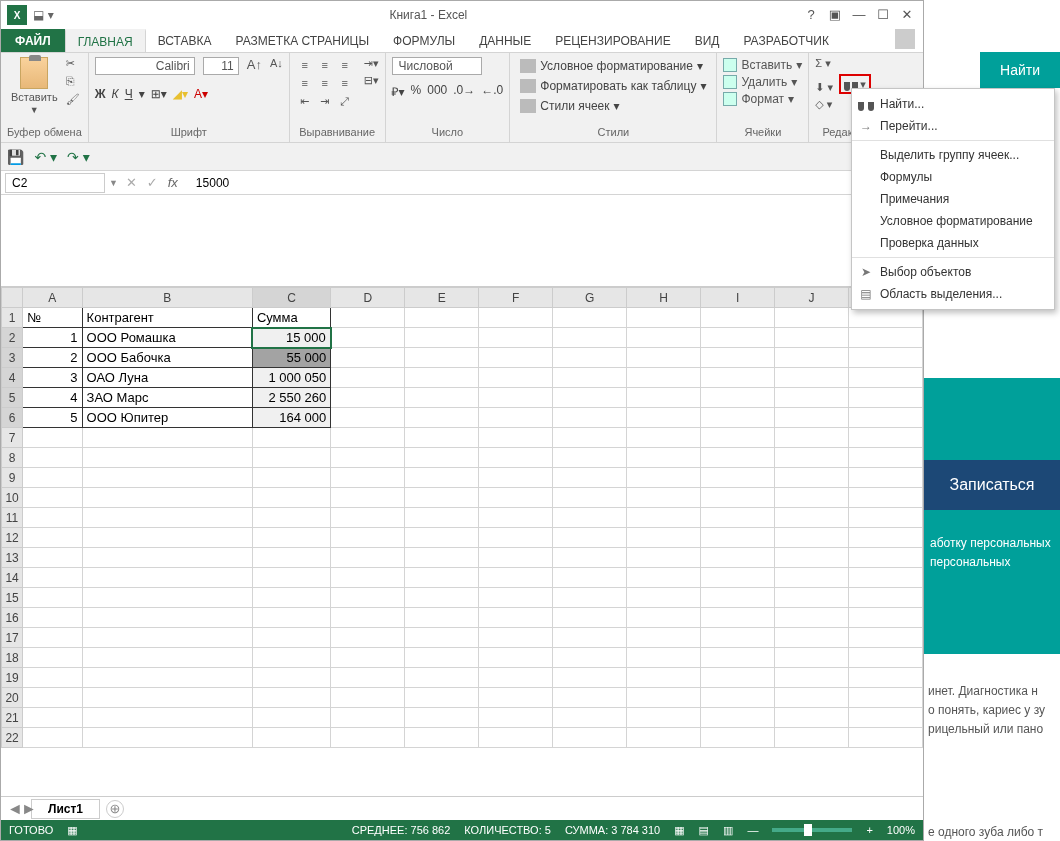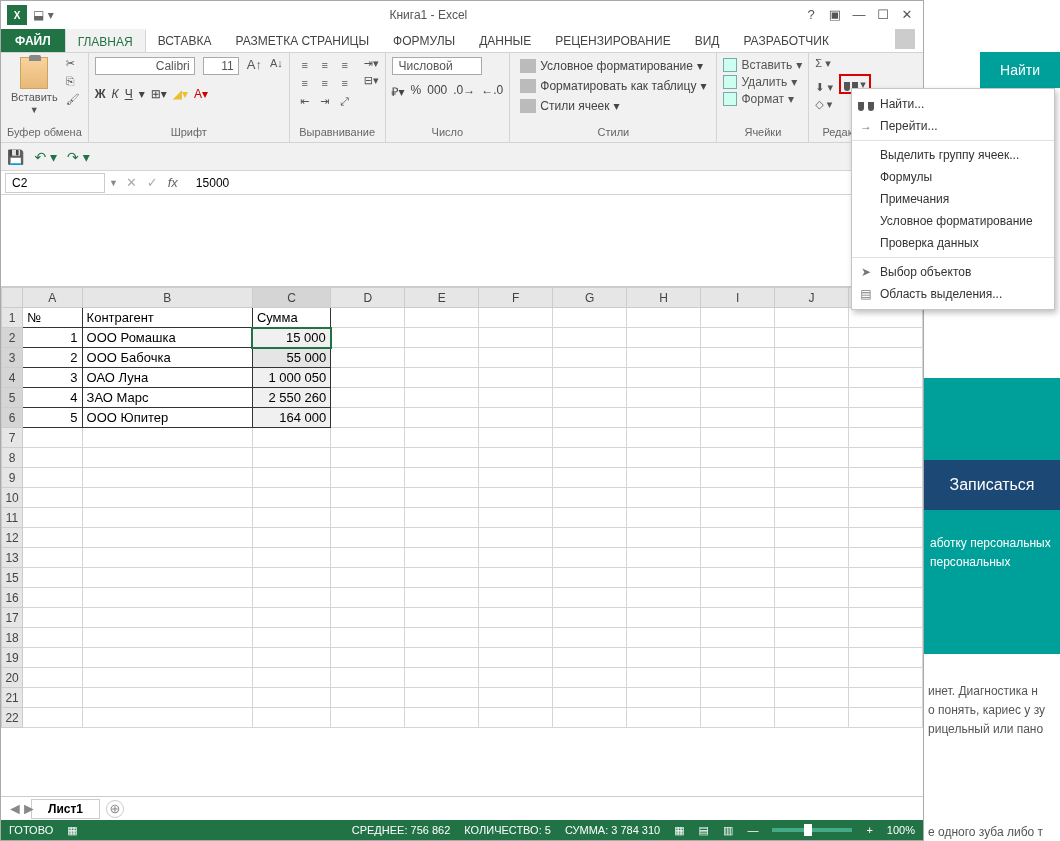--- a/index.html
+++ b/index.html
@@ -271,21 +271,21 @@
             <td class="col-others"></td>
             <td class="col-others"></td>
             <td class="col-others"></td>
             <td class="col-others"></td>
             <td class="col-others"></td>
           </tr>
           <tr>
             <th class="row-hdr sel-header">3</th>
             <td class="col-A data-border num-cell">2</td>
             <td class="col-B data-border">ООО Бабочка</td>
-            <td class="col-others data-border num-cell" style="background:#e5e5e5;border-left:2px solid #217346;border-right:2px solid #217346;">55 000</td>
+            <td class="col-others data-border num-cell" style="background:#a3a3a3;border-left:2px solid #217346;border-right:2px solid #217346;">55 000</td>
             <td class="col-others"></td>
             <td class="col-others"></td>
             <td class="col-others"></td>
             <td class="col-others"></td>
             <td class="col-others"></td>
             <td class="col-others"></td>
             <td class="col-others"></td>
             <td class="col-others"></td>
           </tr>
           <tr>
@@ -409,20 +409,34 @@
             <td class="col-others"></td>
             <td class="col-others"></td>
             <td class="col-others"></td>
             <td class="col-others"></td>
             <td class="col-others"></td>
             <td class="col-others"></td>
             <td class="col-others"></td>
           </tr>
           <tr>
             <th class="row-hdr">13</th>
+            <td class="col-A"></td>
+            <td class="col-B"></td>
+            <td class="col-others"></td>
+            <td class="col-others"></td>
+            <td class="col-others"></td>
+            <td class="col-others"></td>
+            <td class="col-others"></td>
+            <td class="col-others"></td>
+            <td class="col-others"></td>
+            <td class="col-others"></td>
+            <td class="col-others"></td>
+          </tr>
+          <tr>
+            <th class="row-hdr">14</th>
             <td class="col-A"></td>
             <td class="col-B"></td>
             <td class="col-others"></td>
             <td class="col-others"></td>
             <td class="col-others"></td>
             <td class="col-others"></td>
             <td class="col-others"></td>
             <td class="col-others"></td>
             <td class="col-others"></td>
             <td class="col-others"></td>

